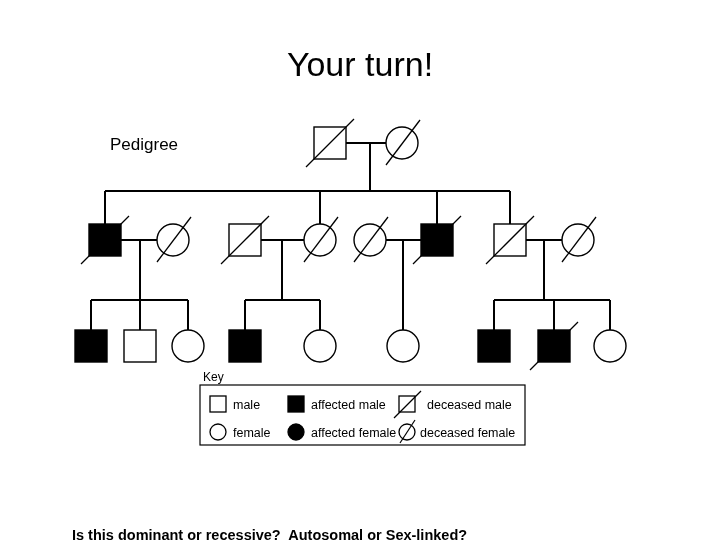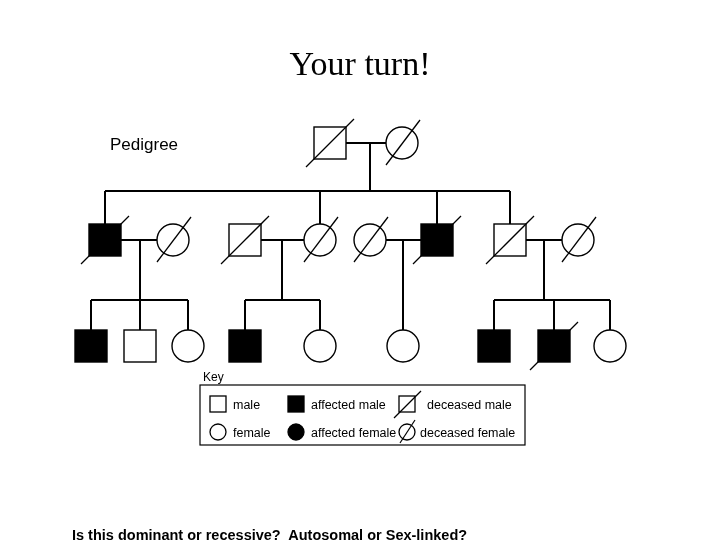--- a/index.html
+++ b/index.html
@@ -24,21 +24,21 @@
   #title {
     position: absolute;
     left: 0;
     top: 44px;
     width: 720px;
     text-align: center;
     font-size: 34px;
     font-weight: normal;
     letter-spacing: 0px;
     line-height: 40px;
-    font-family: Liberation Serif, serif;
+    font-family: Liberation Sans, sans-serif;
   }
   #pedigree-svg {
     position: absolute;
     left: 0;
     top: 0;
     width: 720px;
     height: 540px;
   }
   #question-block {
     position: absolute;

